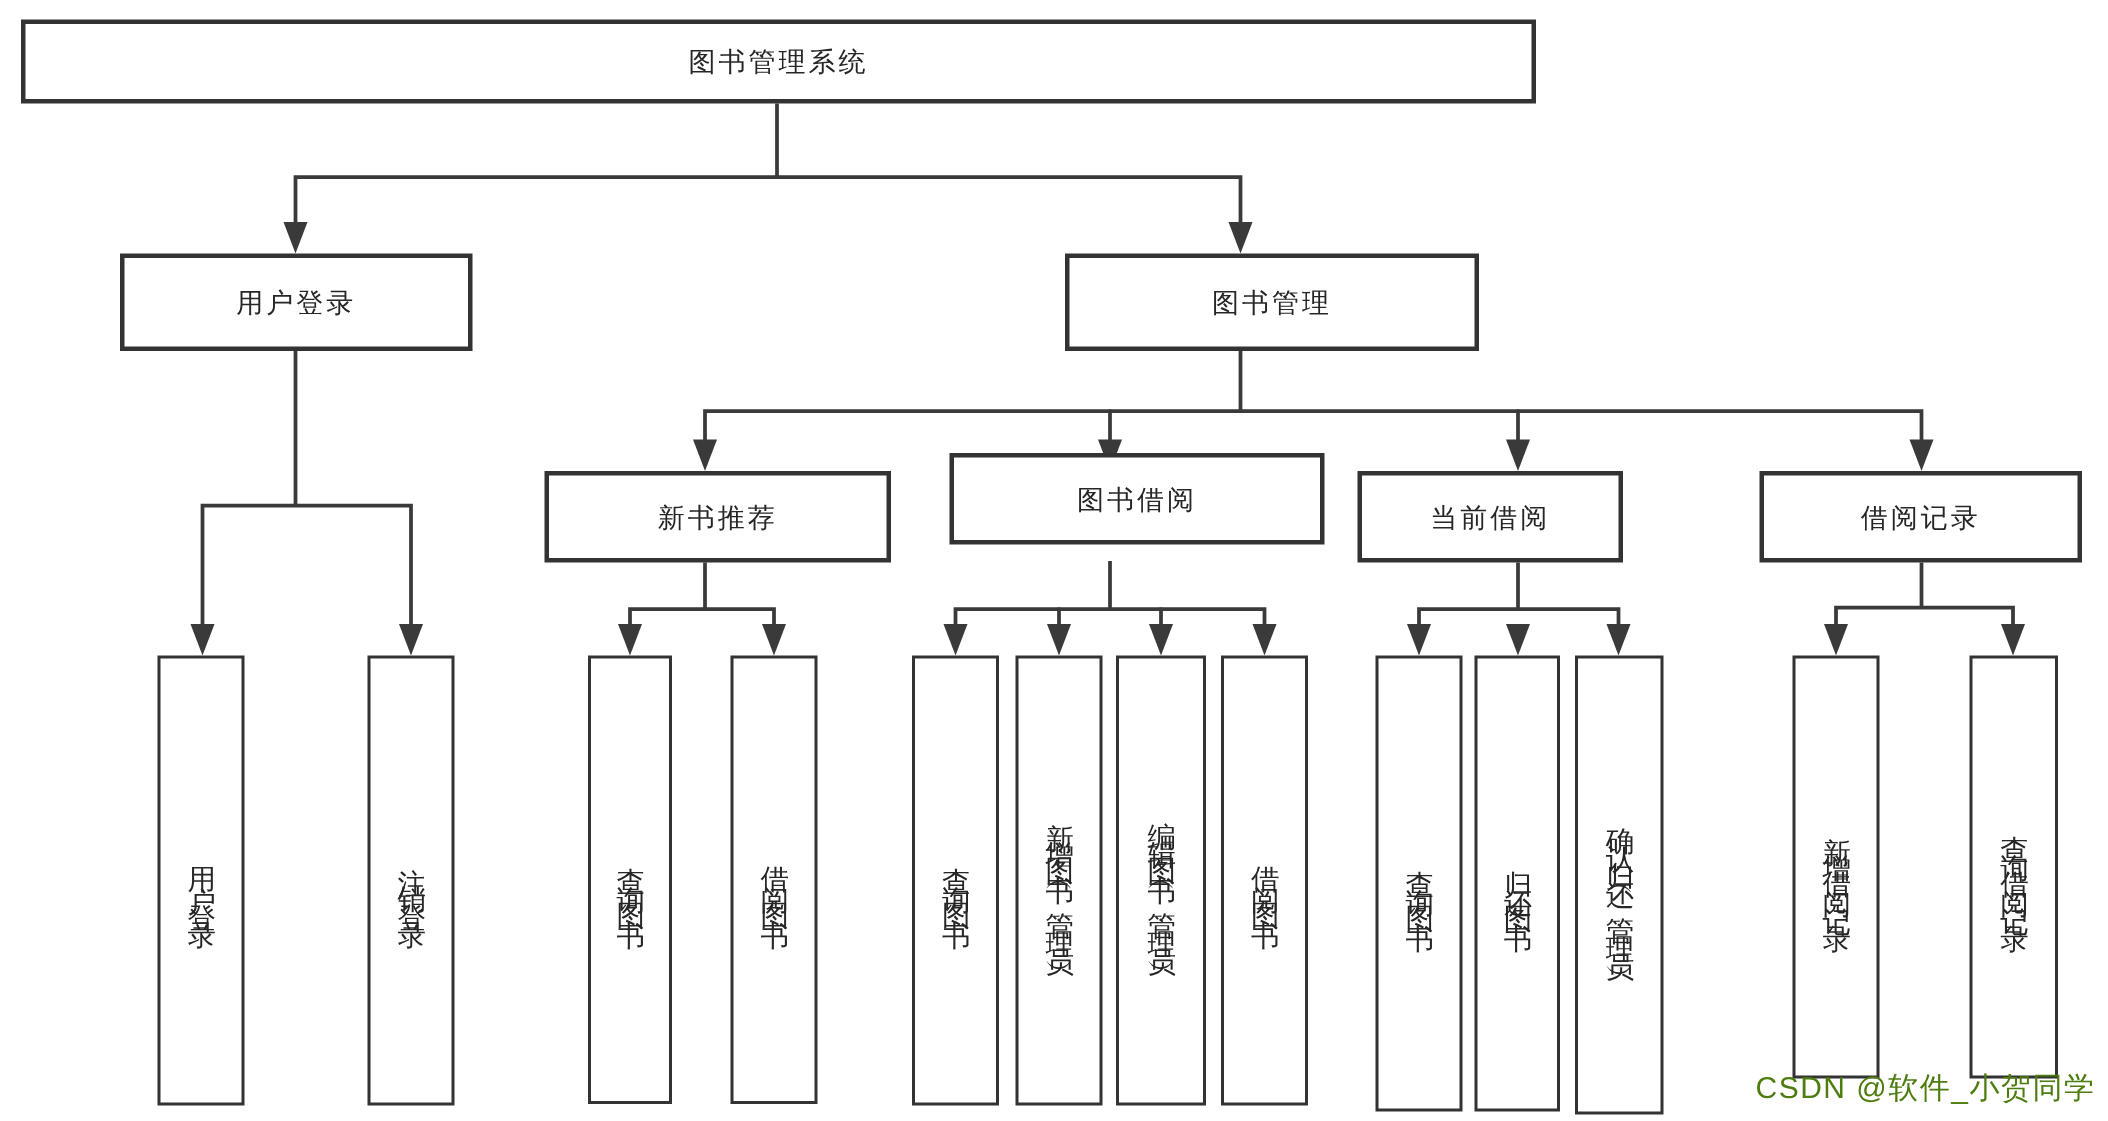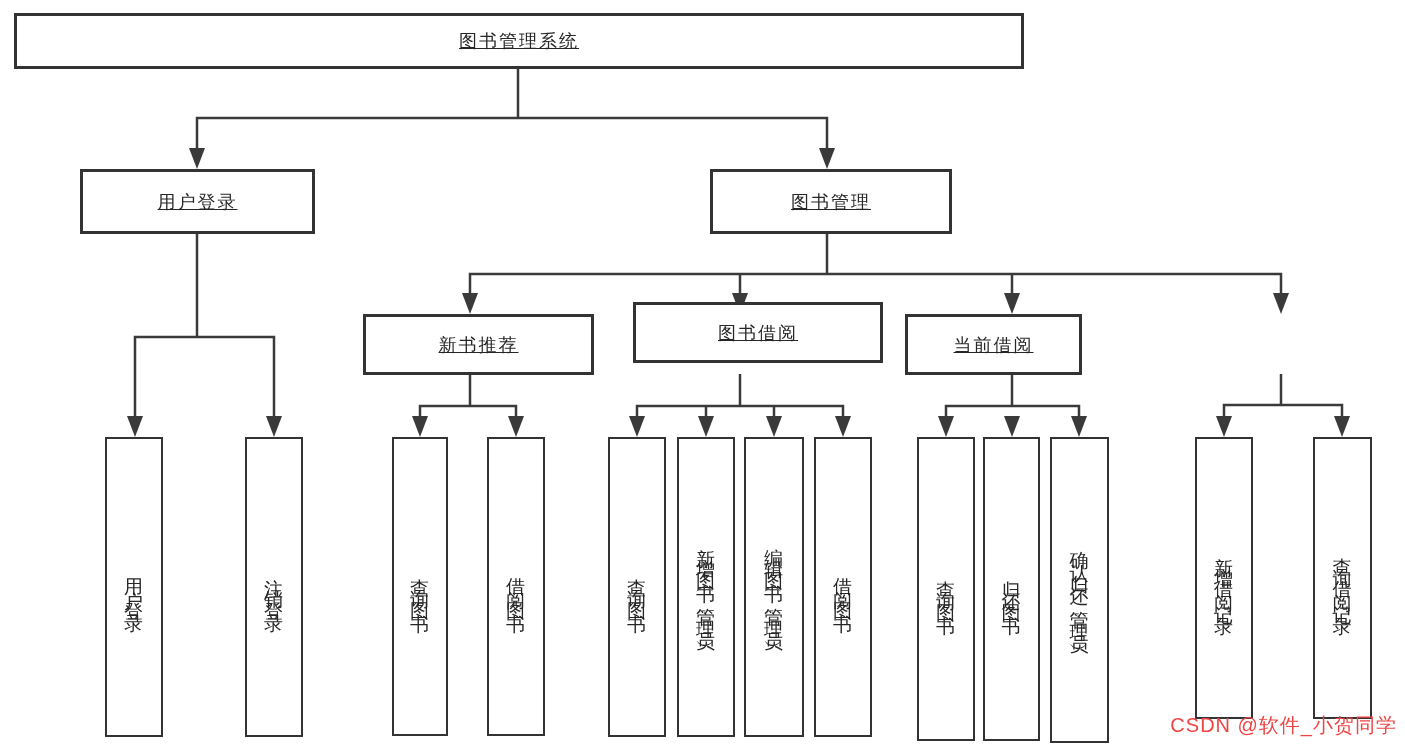--- a/index.html
+++ b/index.html
@@ -4,32 +4,32 @@
 <style>
   html,body{margin:0;padding:0;background:#ffffff;}
   #canvas{
     position:relative;width:1405px;height:747px;background:#ffffff;overflow:hidden;
     font-family:"Liberation Sans",sans-serif;color:#262626;
   }
   #connectors{position:absolute;left:0;top:0;width:1405px;height:747px;}
   .box{
     position:absolute;box-sizing:border-box;background:#ffffff;
     border:3px solid #333333;display:flex;align-items:center;justify-content:center;
-    font-size:18px;letter-spacing:2px;white-space:nowrap;text-decoration:underline;
+    font-size:18px;letter-spacing:2px;white-space:nowrap;
   }
   .vbox{
     position:absolute;box-sizing:border-box;background:#ffffff;
     border:2px solid #333333;display:flex;align-items:center;justify-content:center;
   }
   .vbox .vtext{
     writing-mode:vertical-rl;text-orientation:upright;
     font-size:19px;letter-spacing:12px;line-height:1;
   }
   .watermark{
-    position:absolute;right:8px;bottom:8px;font-size:20px;color:#ef4444;
+    position:absolute;right:8px;bottom:8px;font-size:20px;color:#4d7c0f;
     letter-spacing:1px;white-space:nowrap;
   }
 </style>
 </head>
 <body>
 
 <div id="canvas">
 
   <svg id="connectors" viewBox="0 0 1405 747" xmlns="http://www.w3.org/2000/svg">
     <g stroke="#3a3a3a" stroke-width="2.5" fill="none">
@@ -78,25 +78,26 @@
       <path d="M1004,416 L1020,416 L1012,437 Z"></path>
       <path d="M1071,416 L1087,416 L1079,437 Z"></path>
       <path d="M1216,416 L1232,416 L1224,437 Z"></path>
       <path d="M1334,416 L1350,416 L1342,437 Z"></path>
     </g>
   </svg>
 
   <div class="box" style="left:14px;top:13px;width:1010px;height:56px">图书管理系统</div>
 
   <div class="box" style="left:80px;top:169px;width:235px;height:65px">用户登录</div>
-  <div class="box" style="left:710px;top:169px;width:242px;height:65px">图书管理</div>
+  <div class="box" style="left:710px;top:169px;width:276px;height:65px">图书管理</div>
 
   <div class="box" style="left:363px;top:314px;width:231px;height:61px">新书推荐</div>
   <div class="box" style="left:633px;top:302px;width:250px;height:61px">图书借阅</div>
   <div class="box" style="left:905px;top:314px;width:177px;height:61px">当前借阅</div>
+  <div class="box" style="left:1173px;top:314px;width:215px;height:61px">借阅记录</div>
 
   <div class="vbox" style="left:105px;top:437px;width:58px;height:300px">
     <span class="vtext">用户登录</span>
   </div>
   <div class="vbox" style="left:245px;top:437px;width:58px;height:300px">
     <span class="vtext">注销登录</span>
   </div>
 
   <div class="vbox" style="left:392px;top:437px;width:56px;height:299px">
     <span class="vtext">查询图书</span>

